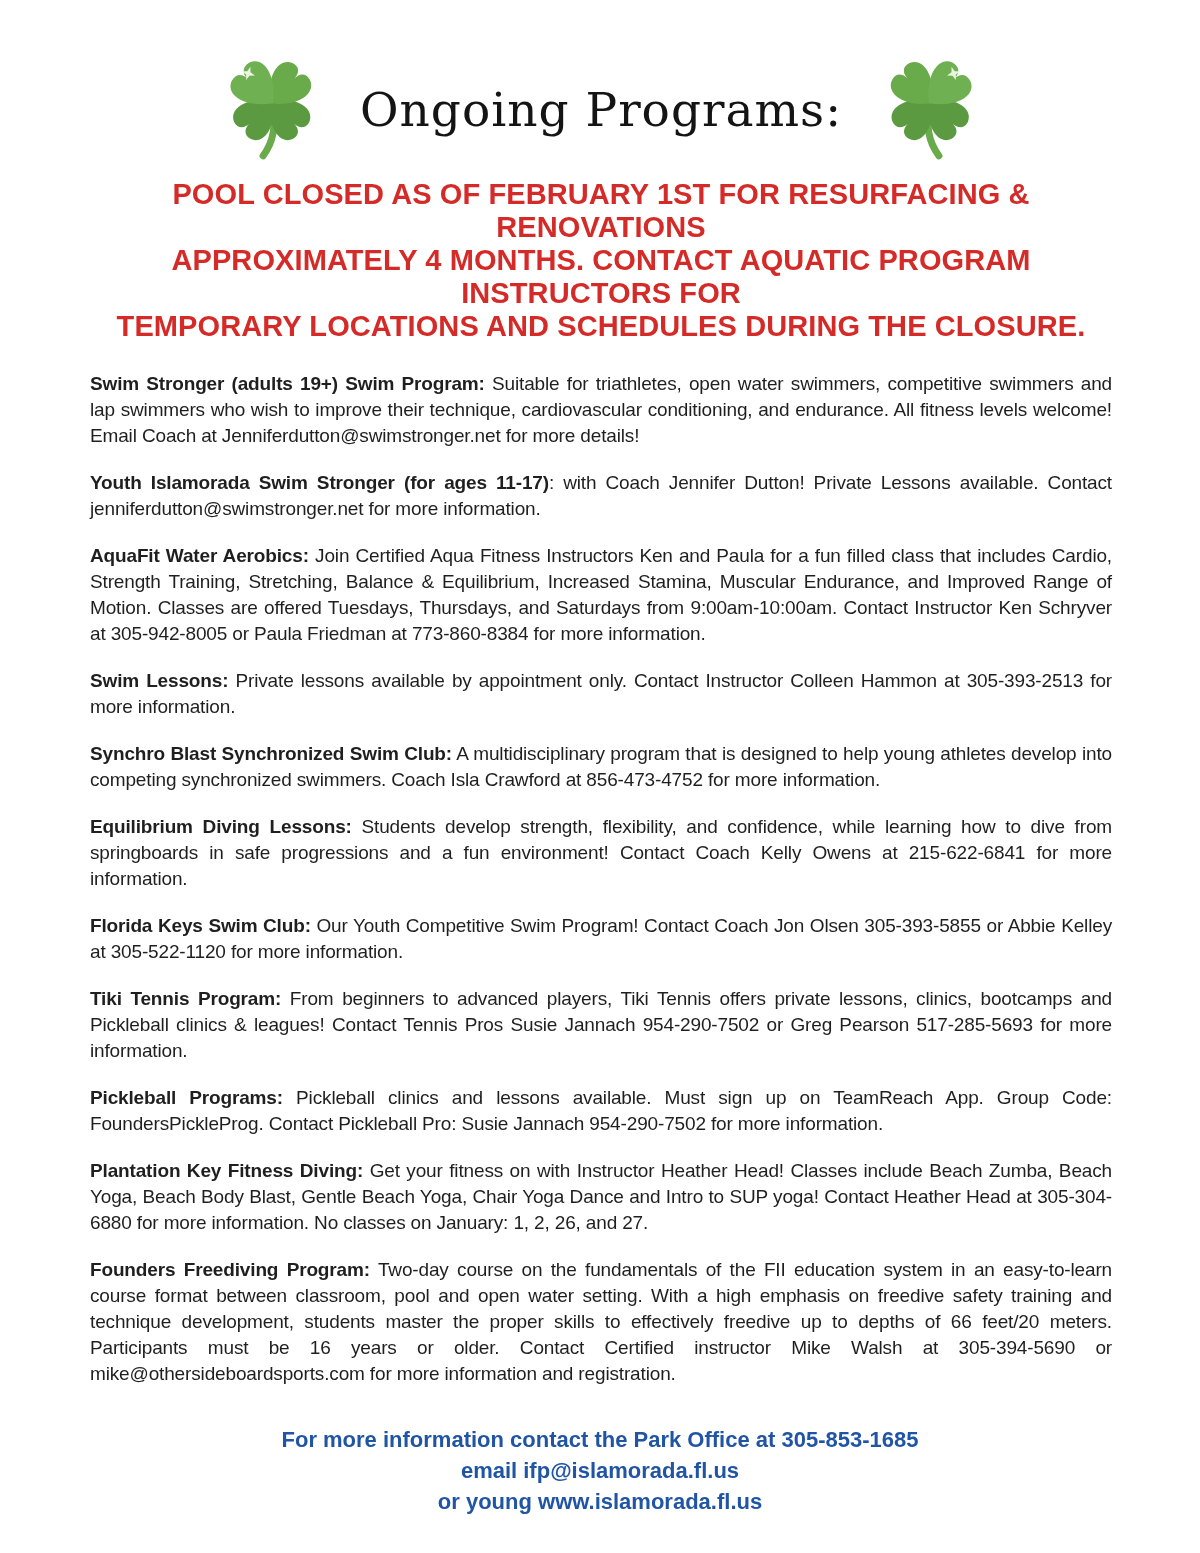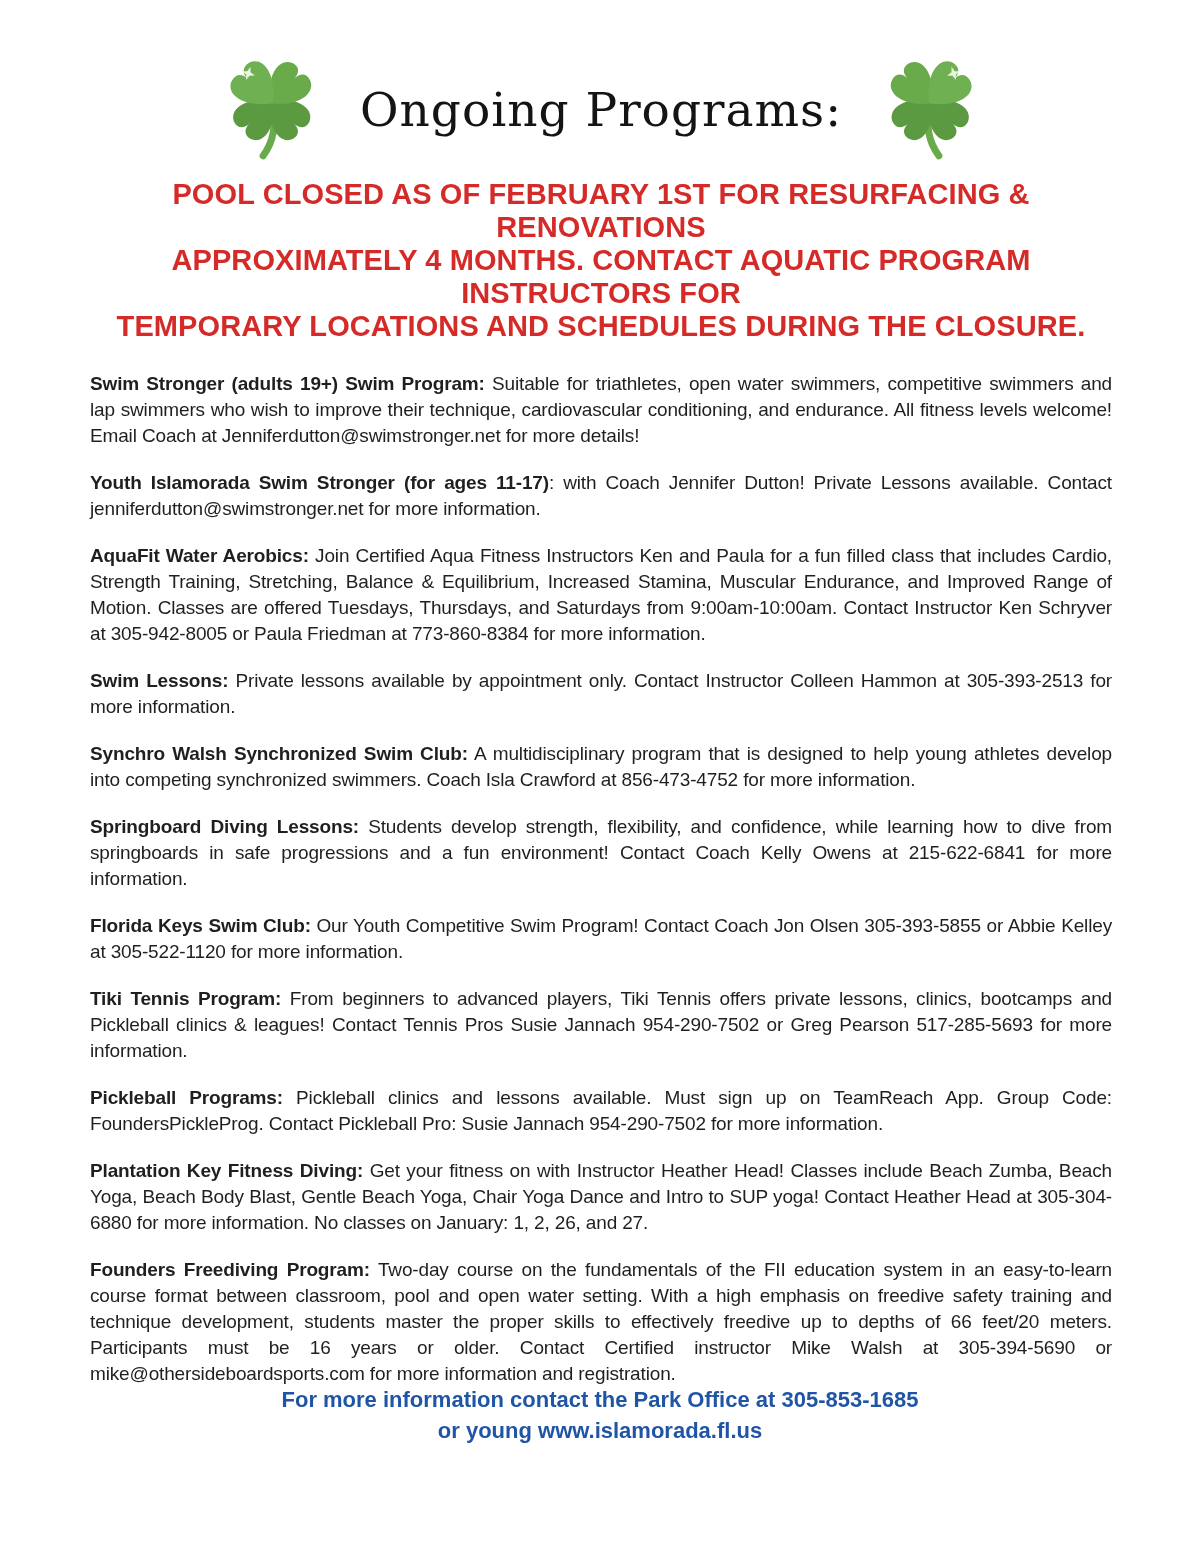--- a/index.html
+++ b/index.html
@@ -53,21 +53,21 @@
     margin: 0 0 21px 0;
     font-size: 19px;
     line-height: 26px;
     text-align: justify;
     letter-spacing: -0.15px;
   }
   .program strong { font-weight: 700; }
   .footer {
     position: absolute;
     left: 0;
-    top: 1384px;
+    top: 1424px;
     width: 100%;
     text-align: center;
     color: #1f55a4;
     font-weight: bold;
     font-size: 22px;
     line-height: 31px;
   }
 </style>
 </head>
 <body>
@@ -104,27 +104,28 @@
     <div>POOL CLOSED AS OF FEBRUARY 1ST FOR RESURFACING &amp; RENOVATIONS</div>
     <div>APPROXIMATELY 4 MONTHS. CONTACT AQUATIC PROGRAM INSTRUCTORS FOR</div>
     <div>TEMPORARY LOCATIONS AND SCHEDULES DURING THE CLOSURE.</div>
   </div>
 
   <div class="programs">
     <p class="program"><strong>Swim Stronger (adults 19+) Swim Program:</strong><span> Suitable for triathletes, open water swimmers, competitive swimmers and lap swimmers who wish to improve their technique, cardiovascular conditioning, and endurance. All fitness levels welcome! Email Coach at Jenniferdutton@swimstronger.net for more details!</span></p>
     <p class="program"><strong>Youth Islamorada Swim Stronger (for ages 11-17)</strong><span>: with Coach Jennifer Dutton! Private Lessons available. Contact jenniferdutton@swimstronger.net for more information.</span></p>
     <p class="program"><strong>AquaFit Water Aerobics:</strong><span> Join Certified Aqua Fitness Instructors Ken and Paula for a fun filled class that includes Cardio, Strength Training, Stretching, Balance &amp; Equilibrium, Increased Stamina, Muscular Endurance, and Improved Range of Motion. Classes are offered Tuesdays, Thursdays, and Saturdays from 9:00am-10:00am. Contact Instructor Ken Schryver at 305-942-8005 or Paula Friedman at 773-860-8384 for more information.</span></p>
     <p class="program"><strong>Swim Lessons:</strong><span> Private lessons available by appointment only. Contact Instructor Colleen Hammon at 305-393-2513 for more information.</span></p>
-    <p class="program"><strong>Synchro Walsh Synchronized Swim Club:</strong><span> A multidisciplinary program that is designed to help young athletes develop into competing synchronized swimmers. Coach Isla Crawford at 856-473-4752 for more information.</span></p>
-    <p class="program"><strong>Springboard Diving Lessons:</strong><span> Students develop strength, flexibility, and confidence, while learning how to dive from springboards in safe progressions and a fun environment! Contact Coach Kelly Owens at 215-622-6841 for more information.</span></p>
+    <p class="program"><strong>Synchro Blast Synchronized Swim Club:</strong><span> A multidisciplinary program that is designed to help young athletes develop into competing synchronized swimmers. Coach Isla Crawford at 856-473-4752 for more information.</span></p>
+    <p class="program"><strong>Equilibrium Diving Lessons:</strong><span> Students develop strength, flexibility, and confidence, while learning how to dive from springboards in safe progressions and a fun environment! Contact Coach Kelly Owens at 215-622-6841 for more information.</span></p>
     <p class="program"><strong>Florida Keys Swim Club:</strong><span> Our Youth Competitive Swim Program! Contact Coach Jon Olsen 305-393-5855 or Abbie Kelley at 305-522-1120 for more information.</span></p>
     <p class="program"><strong>Tiki Tennis Program:</strong><span> From beginners to advanced players, Tiki Tennis offers private lessons, clinics, bootcamps and Pickleball clinics &amp; leagues! Contact Tennis Pros Susie Jannach 954-290-7502 or Greg Pearson 517-285-5693 for more information.</span></p>
     <p class="program"><strong>Pickleball Programs:</strong><span> Pickleball clinics and lessons available. Must sign up on TeamReach App. Group Code: FoundersPickleProg. Contact Pickleball Pro: Susie Jannach 954-290-7502 for more information.</span></p>
     <p class="program"><strong>Plantation Key Fitness Diving:</strong><span> Get your fitness on with Instructor Heather Head! Classes include Beach Zumba, Beach Yoga, Beach Body Blast, Gentle Beach Yoga, Chair Yoga Dance and Intro to SUP yoga! Contact Heather Head at 305-304-6880 for more information.  No classes on January: 1, 2, 26, and 27.</span></p>
     <p class="program"><strong>Founders Freediving Program:</strong><span> Two-day course on the fundamentals of the FII education system in an easy-to-learn course format between classroom, pool and open water setting. With a high emphasis on freedive safety training and technique development, students master the proper skills to effectively freedive up to depths of 66 feet/20 meters. Participants must be 16 years or older. Contact Certified instructor Mike Walsh at 305-394-5690 or mike@othersideboardsports.com for more information and registration.</span></p>
   </div>
 
   <div class="footer">
     <div>For more information contact the Park Office at 305-853-1685</div>
+    <div>email ifp@islamorada.fl.us</div>
     <div>or young www.islamorada.fl.us</div>
   </div>
 
 </div>
 
 </body></html>

